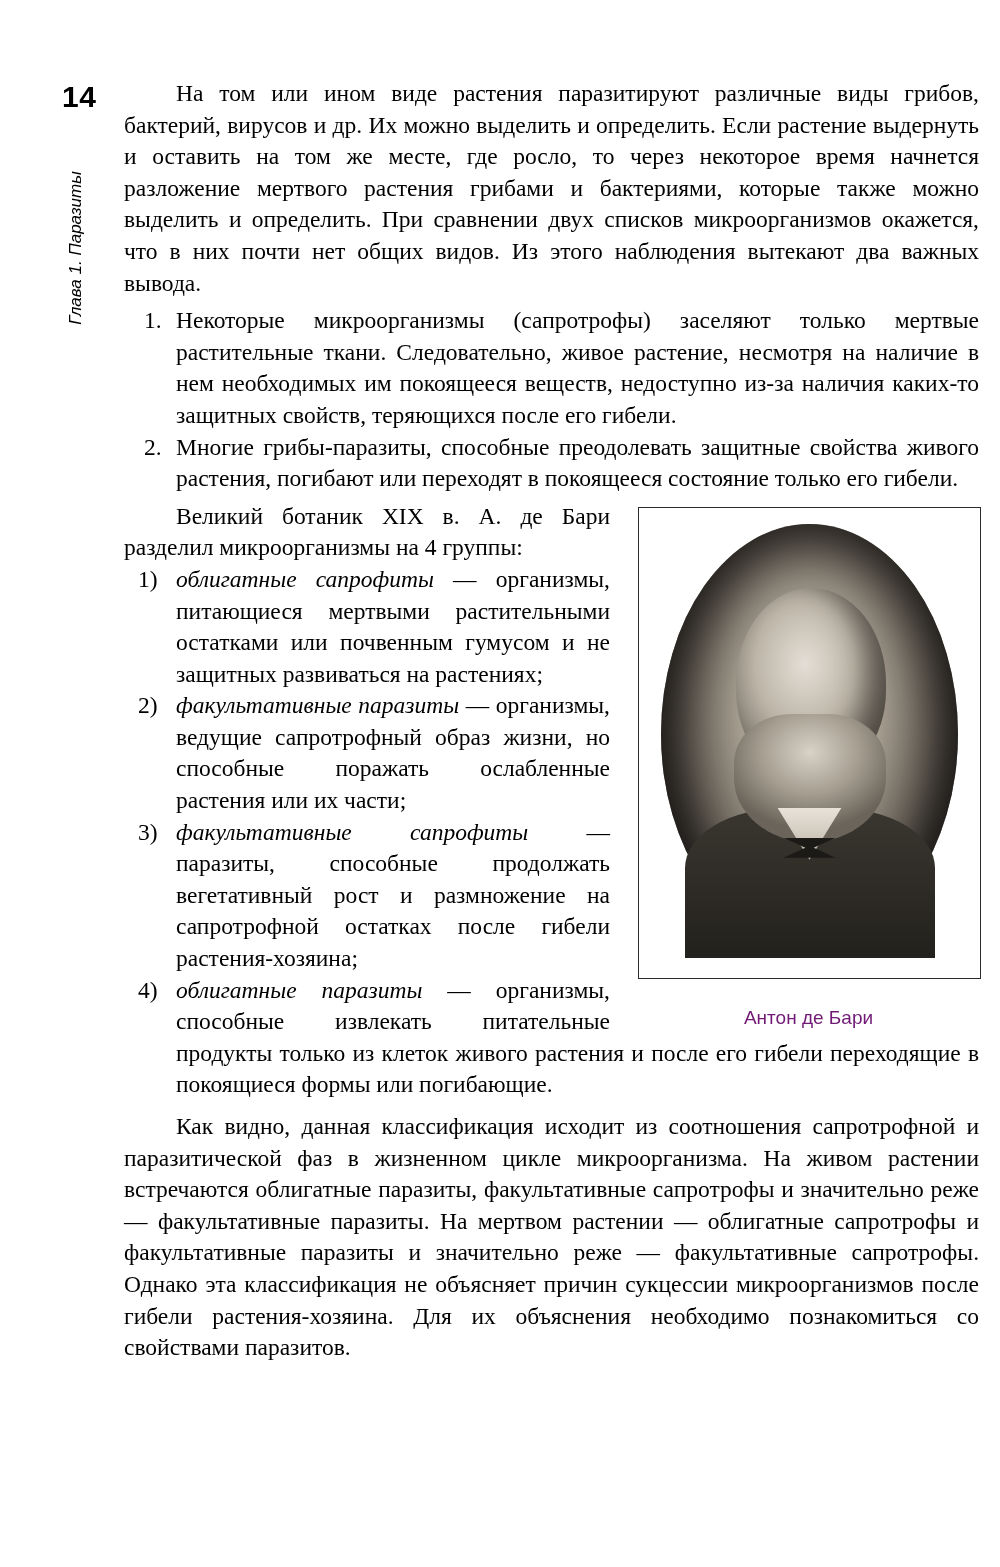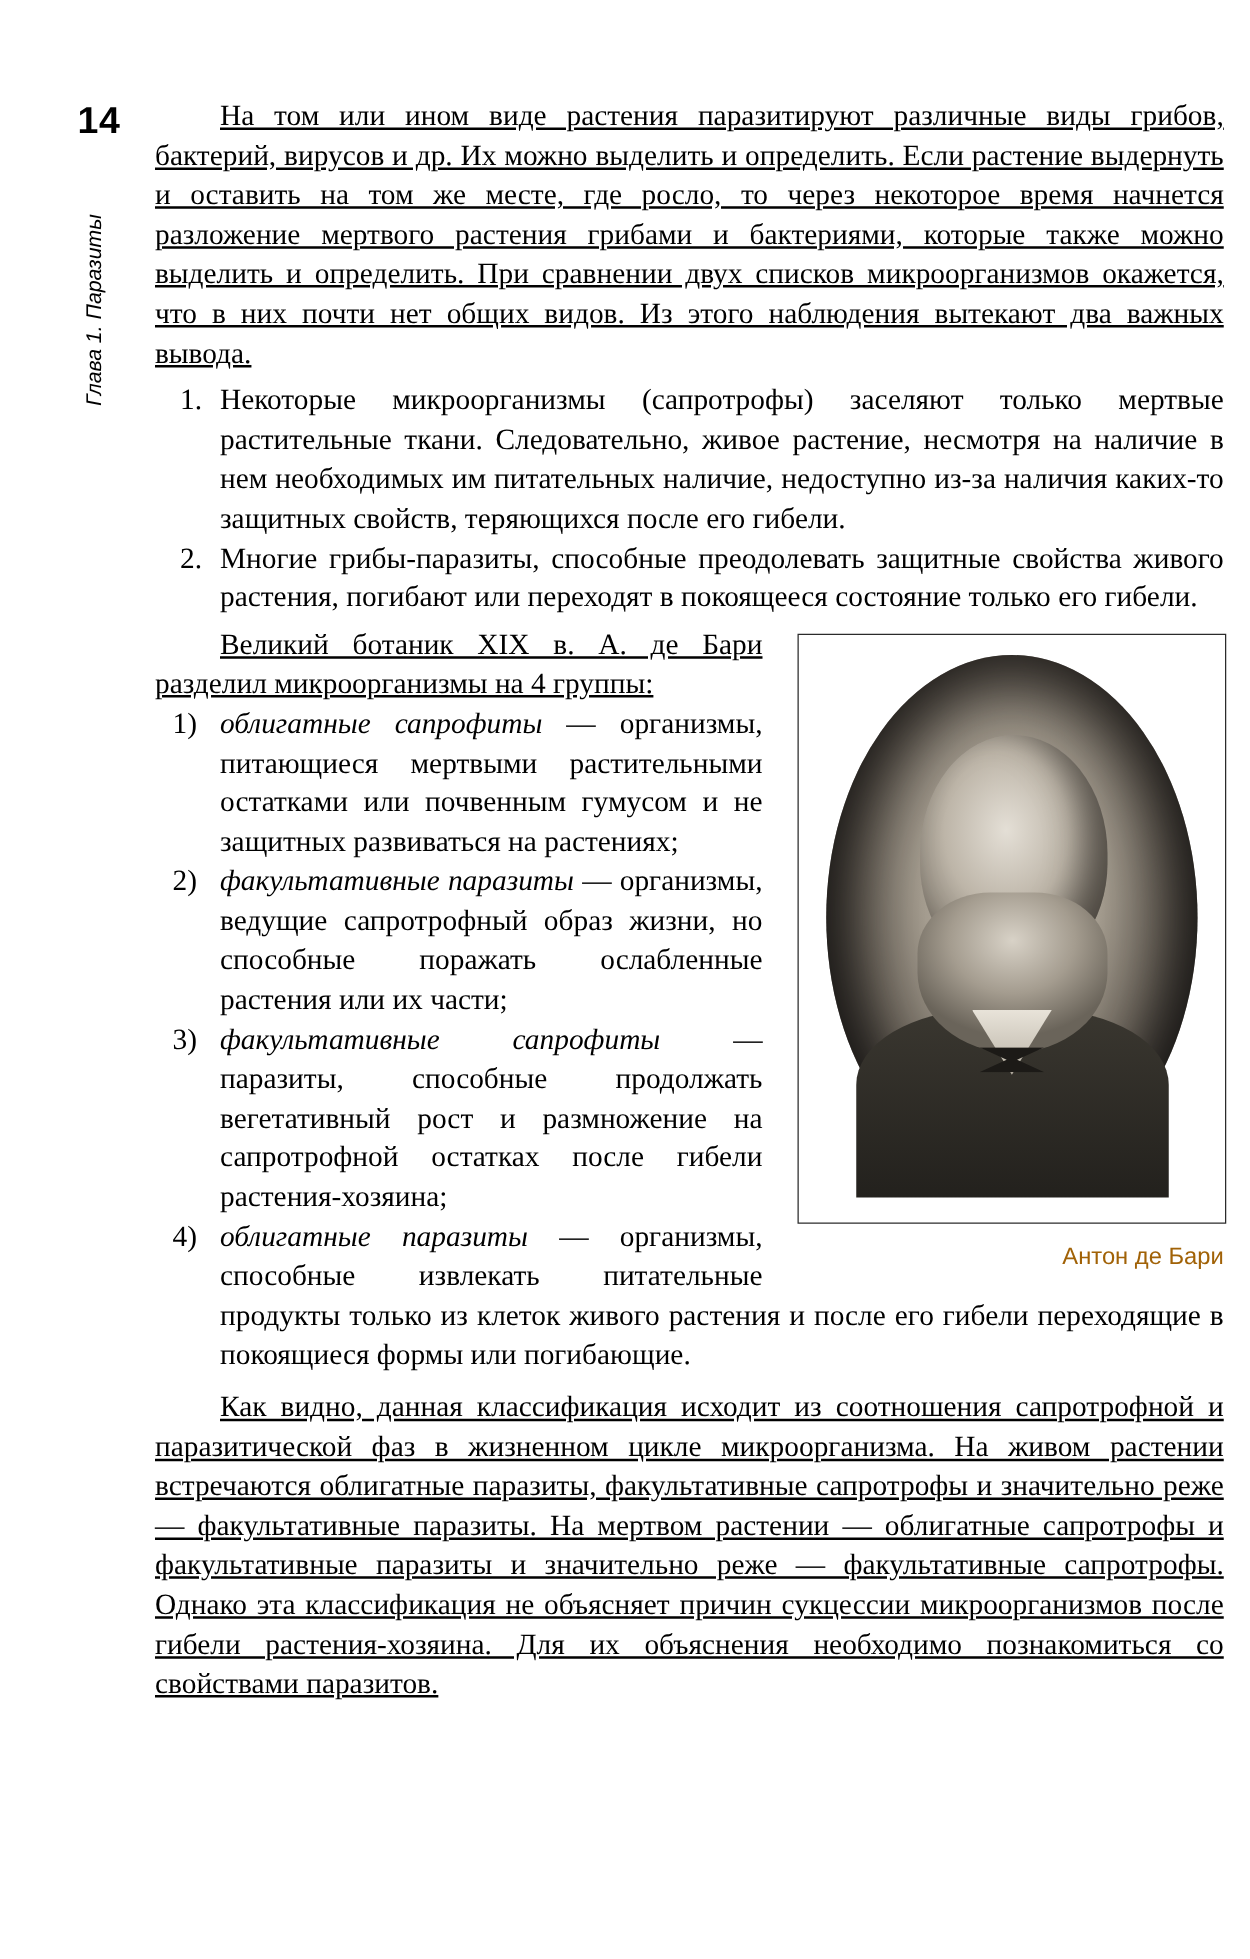--- a/index.html
+++ b/index.html
@@ -53,21 +53,20 @@
     line-height: 1.345;
     text-align: justify;
     text-justify: inter-word;
     hyphens: manual;
   }
 
   p.para {
     margin: 0 0 0 0;
     text-indent: 52px;
     text-align: justify;
-    text-decoration: underline;
   }
 
   
   .numlist {
     margin: 0;
     padding: 0;
     list-style: none;
   }
   .numlist > li {
     position: relative;
@@ -169,25 +168,25 @@
     position: absolute;
     left: 50%;
     top: 330px;
     width: 52px;
     height: 20px;
     margin-left: -26px;
     background: #1c1a17;
     clip-path: polygon(0 0, 42% 50%, 0 100%, 100% 100%, 58% 50%, 100% 0);
   }
   .figure .caption {
-    margin-top: 14px;
-    text-align: right;
+    margin-top: 26px;
+    text-align: center;
     font-family: "Liberation Sans", sans-serif;
     font-size: 19px;
-    color: #a16207;
+    color: #701a75;
   }
 
   
   .parenlist {
     margin: 0;
     padding: 0;
     list-style: none;
   }
   .parenlist > li {
     position: relative;
@@ -217,21 +216,21 @@
 
   <div class="content">
 
     <p class="para">На том или ином виде растения паразитируют различные виды грибов, бактерий, вирусов и др. Их можно выделить и определить. Если растение выдернуть и оставить на том же месте, где росло, то через некоторое время начнется разложение мертвого растения грибами и бактериями, которые также можно выделить и определить. При сравнении двух списков микроорганизмов окажется, что в них почти нет общих видов. Из этого наблюдения вытекают два важных вывода.</p>
 
     <div class="gap-s"></div>
 
     <ul class="numlist">
       <li>
         <span class="marker">1.</span>
-        <span>Некоторые микроорганизмы (сапротрофы) заселяют только мертвые растительные ткани. Следовательно, живое растение, несмотря на наличие в нем необходимых им питательных наличие, недоступно из-за наличия каких-то защитных свойств, теряющихся после его гибели.</span>
+        <span>Некоторые микроорганизмы (сапротрофы) заселяют только мертвые растительные ткани. Следовательно, живое растение, несмотря на наличие в нем необходимых им покоящееся веществ, недоступно из-за наличия каких-то защитных свойств, теряющихся после его гибели.</span>
       </li>
       <li>
         <span class="marker">2.</span>
         <span>Многие грибы-паразиты, способные преодолевать защитные свойства живого растения, погибают или переходят в покоящееся состояние только его гибели.</span>
       </li>
     </ul>
 
     <div class="gap-s"></div>
 
     <div class="wrap-zone">

